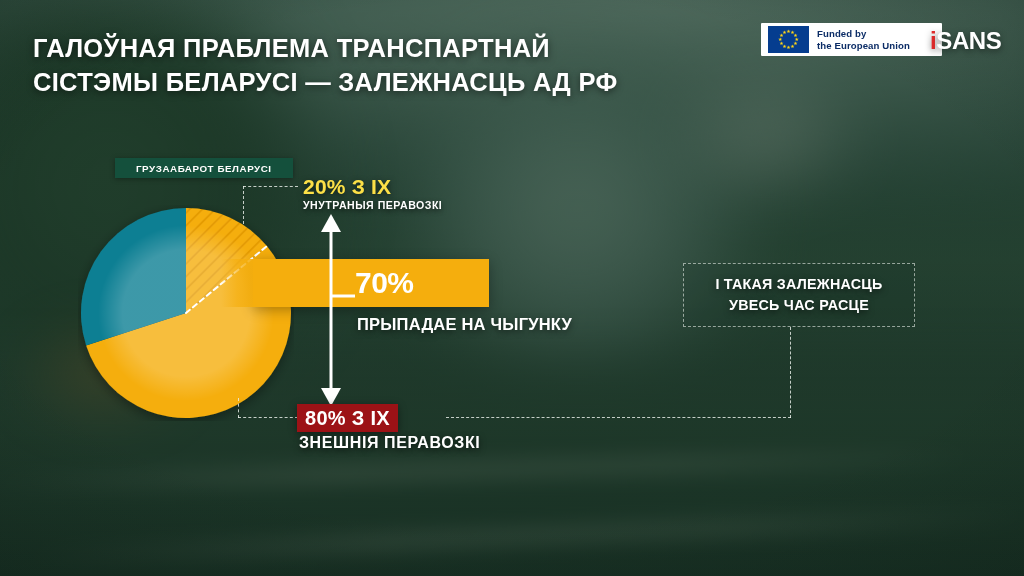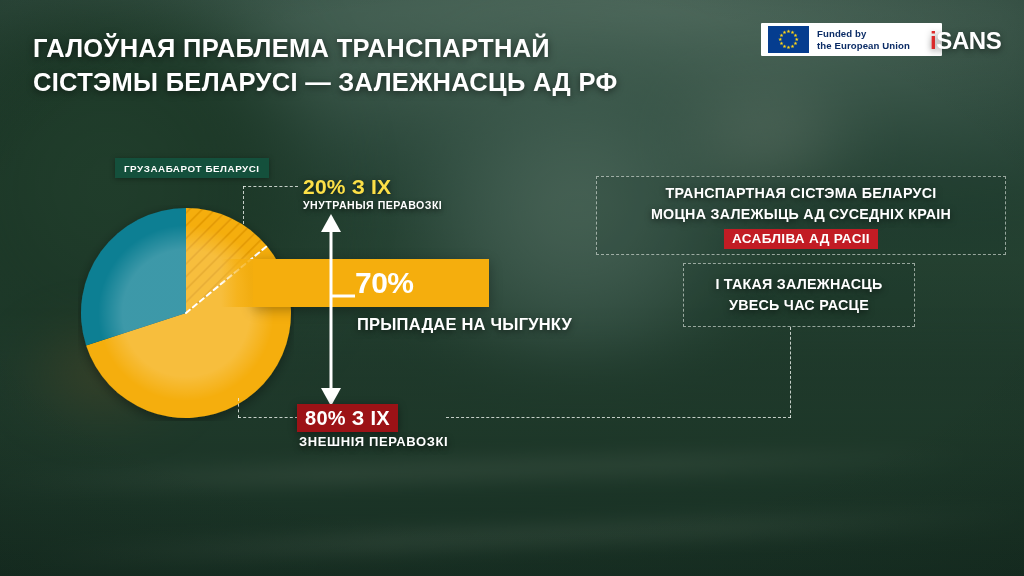--- a/index.html
+++ b/index.html
@@ -81,21 +81,21 @@
     position:absolute;left:930px;top:27px;
     font-size:24px;font-weight:700;letter-spacing:-.4px;color:#ffffff;
     text-shadow:0 2px 6px rgba(0,0,0,.5);
   }
   .isans .i{color:#e02b2b;}
 
   
   .chart-tag{
     position:absolute;left:115px;top:158px;height:20px;
     background:#14503c;color:#ffffff;display:flex;align-items:center;
-    padding:0 9px;font-size:9.8px;font-weight:700;letter-spacing:.55px;
+    padding:0 21px;font-size:9.8px;font-weight:700;letter-spacing:.55px;
     box-shadow:0 1px 5px rgba(0,0,0,.35);
   }
   .pie-wrap{position:absolute;left:78px;top:205px;width:216px;height:216px;}
   .pie-glow{
     position:absolute;inset:-14px;border-radius:50%;
     background:radial-gradient(50% 50% at 50% 50%,rgba(255,255,255,.20) 52%,rgba(255,255,255,0) 72%);
   }
 
   
   .band{
@@ -132,21 +132,21 @@
 
   
   .badge80{
     position:absolute;left:297px;top:404px;height:28px;
     background:#9c1216;display:flex;align-items:center;padding:0 8px;
     color:#ffffff;font-size:20px;font-weight:700;letter-spacing:.3px;
     box-shadow:0 2px 8px rgba(0,0,0,.4);
   }
   .sub80{
     position:absolute;left:299px;top:434px;
-    color:#ffffff;font-size:13px;font-weight:700;letter-spacing:.6px;
+    color:#ffffff;font-size:16px;font-weight:700;letter-spacing:.6px;
     text-shadow:0 2px 6px rgba(0,0,0,.6);
   }
 
   
   .dash{position:absolute;pointer-events:none;}
   .dash-h{border-top:1.4px dashed rgba(235,240,235,.82);height:0;}
   .dash-v{border-left:1.4px dashed rgba(235,240,235,.82);width:0;}
 
   
   .panel{
@@ -273,25 +273,20 @@
 
   <div class="dash dash-v" style="left:238px;top:398px;height:20px;"></div>
   <div class="dash dash-h" style="left:238px;top:417px;width:60px;"></div>
 
   <div class="badge80">80% З ІХ</div>
   <div class="sub80">ЗНЕШНІЯ ПЕРАВОЗКІ</div>
 
   <div class="dash dash-h" style="left:446px;top:417px;width:345px;"></div>
   <div class="dash dash-v" style="left:790px;top:327px;height:91px;"></div>
 
-  <div class="panel" id="panel-a">
-    <div class="line">ТРАНСПАРТНАЯ СІСТЭМА БЕЛАРУСІ</div>
-    <div class="line">МОЦНА ЗАЛЕЖЫЦЬ АД СУСЕДНІХ КРАІН</div>
-    <div class="hl">АСАБЛІВА АД РАСІІ</div>
-  </div>
 
   <div class="panel" id="panel-b">
     <div class="line">І ТАКАЯ ЗАЛЕЖНАСЦЬ</div>
     <div class="line">УВЕСЬ ЧАС РАСЦЕ</div>
   </div>
 
 
 </div>
 
 </body></html>

